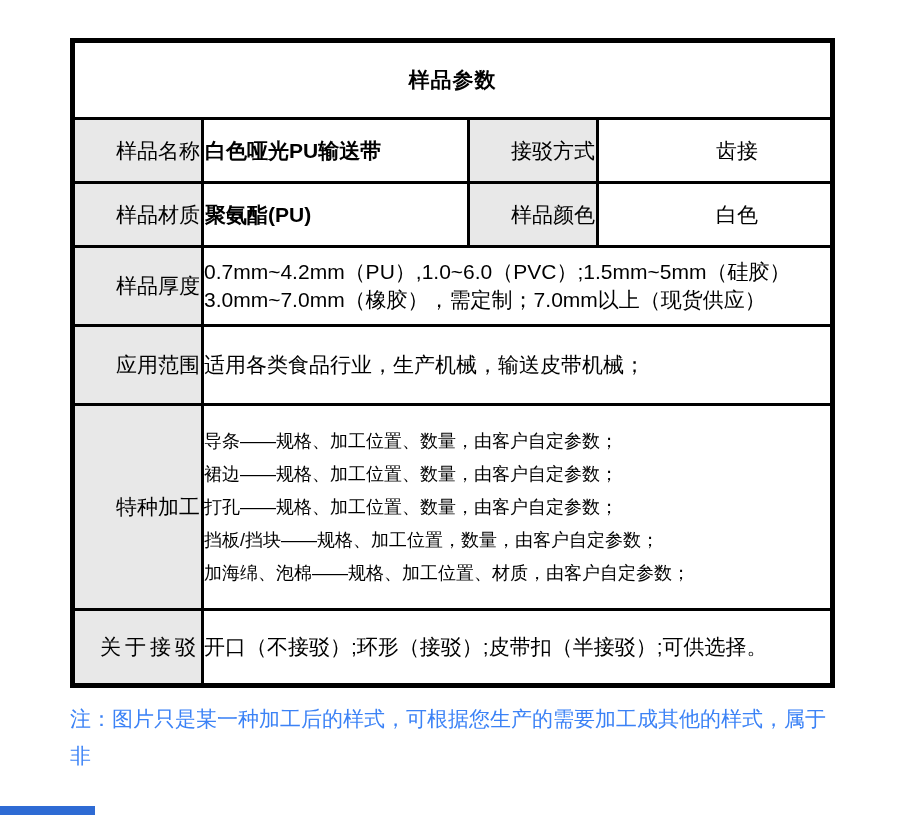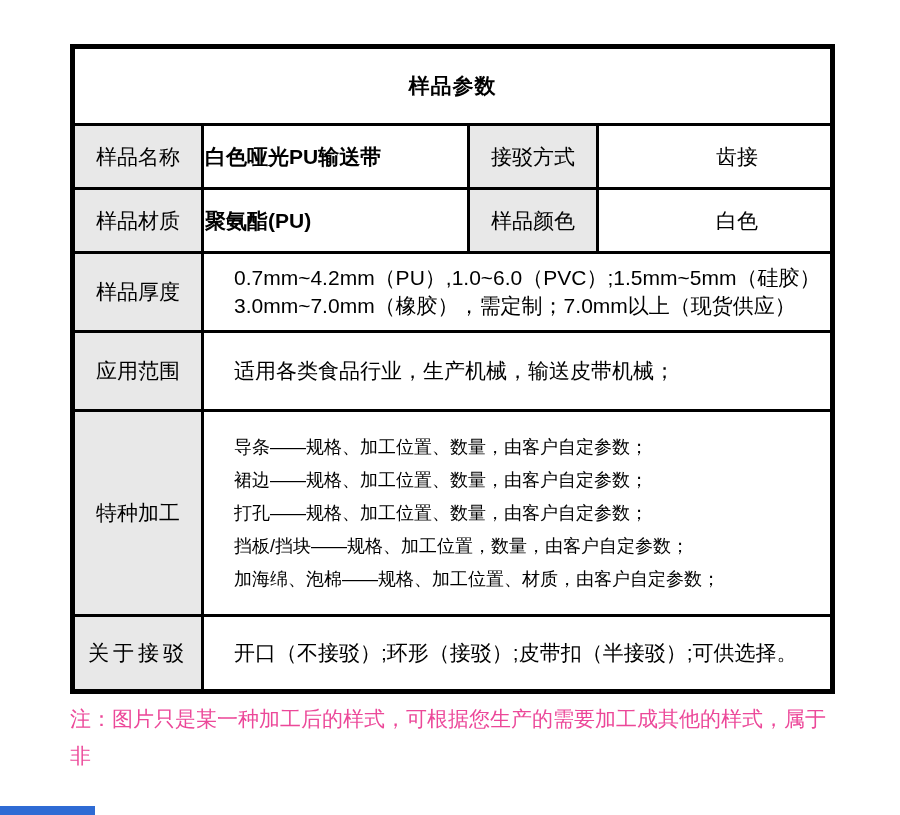--- a/index.html
+++ b/index.html
@@ -12,21 +12,21 @@
   .sheet {
     position: relative;
     width: 900px;
     height: 815px;
     background: #ffffff;
     overflow: hidden;
   }
   table.spec {
     position: absolute;
     left: 70px;
-    top: 44px;
+    top: 38px;
     width: 760px;
     border-collapse: collapse;
     table-layout: fixed;
     border: 5px solid #000000;
   }
   table.spec td {
     border: 3px solid #000000;
     font-size: 21px;
     color: #000000;
     vertical-align: middle;
@@ -36,42 +36,42 @@
     height: 72px;
     text-align: center;
     font-size: 34px;
     font-weight: bold;
     background: #ffffff;
     border-bottom: 5px solid #000000;
     letter-spacing: 1px;
   }
   td.lbl {
     background: #e8e8e8;
-    text-align: center;
+    text-align: right;
     font-size: 22px;
   }
   td.lbl.spaced { letter-spacing: 4px; }
   td.val { background: #ffffff; }
   td.val.center { text-align: left; font-weight: bold; }
   td.val.indent { text-align: center; padding-left: 46px; }
-  td.val.block { text-align: left; padding-left: 30px; padding-right: 8px; }
+  td.val.block { text-align: left; padding-left: 0; padding-right: 8px; }
   tr.h62 td { height: 59px; }
   tr.h77 td { height: 74px; }
   tr.h203 td { height: 200px; }
   tr.h73 td { height: 70px; }
   .line28 { line-height: 28px; font-size: 21px; }
   .line33 { line-height: 33px; font-size: 18px; }
   .note {
     position: absolute;
     left: 70px;
     top: 700px;
     width: 764px;
     font-size: 21px;
     line-height: 37px;
-    color: #ec4899;
+    color: #3b82f6;
     text-align: left;
   }
   .bottom-strip {
     position: absolute;
     left: 0;
     bottom: 0;
     width: 95px;
     height: 9px;
     background: #2e6bd4;
   }

